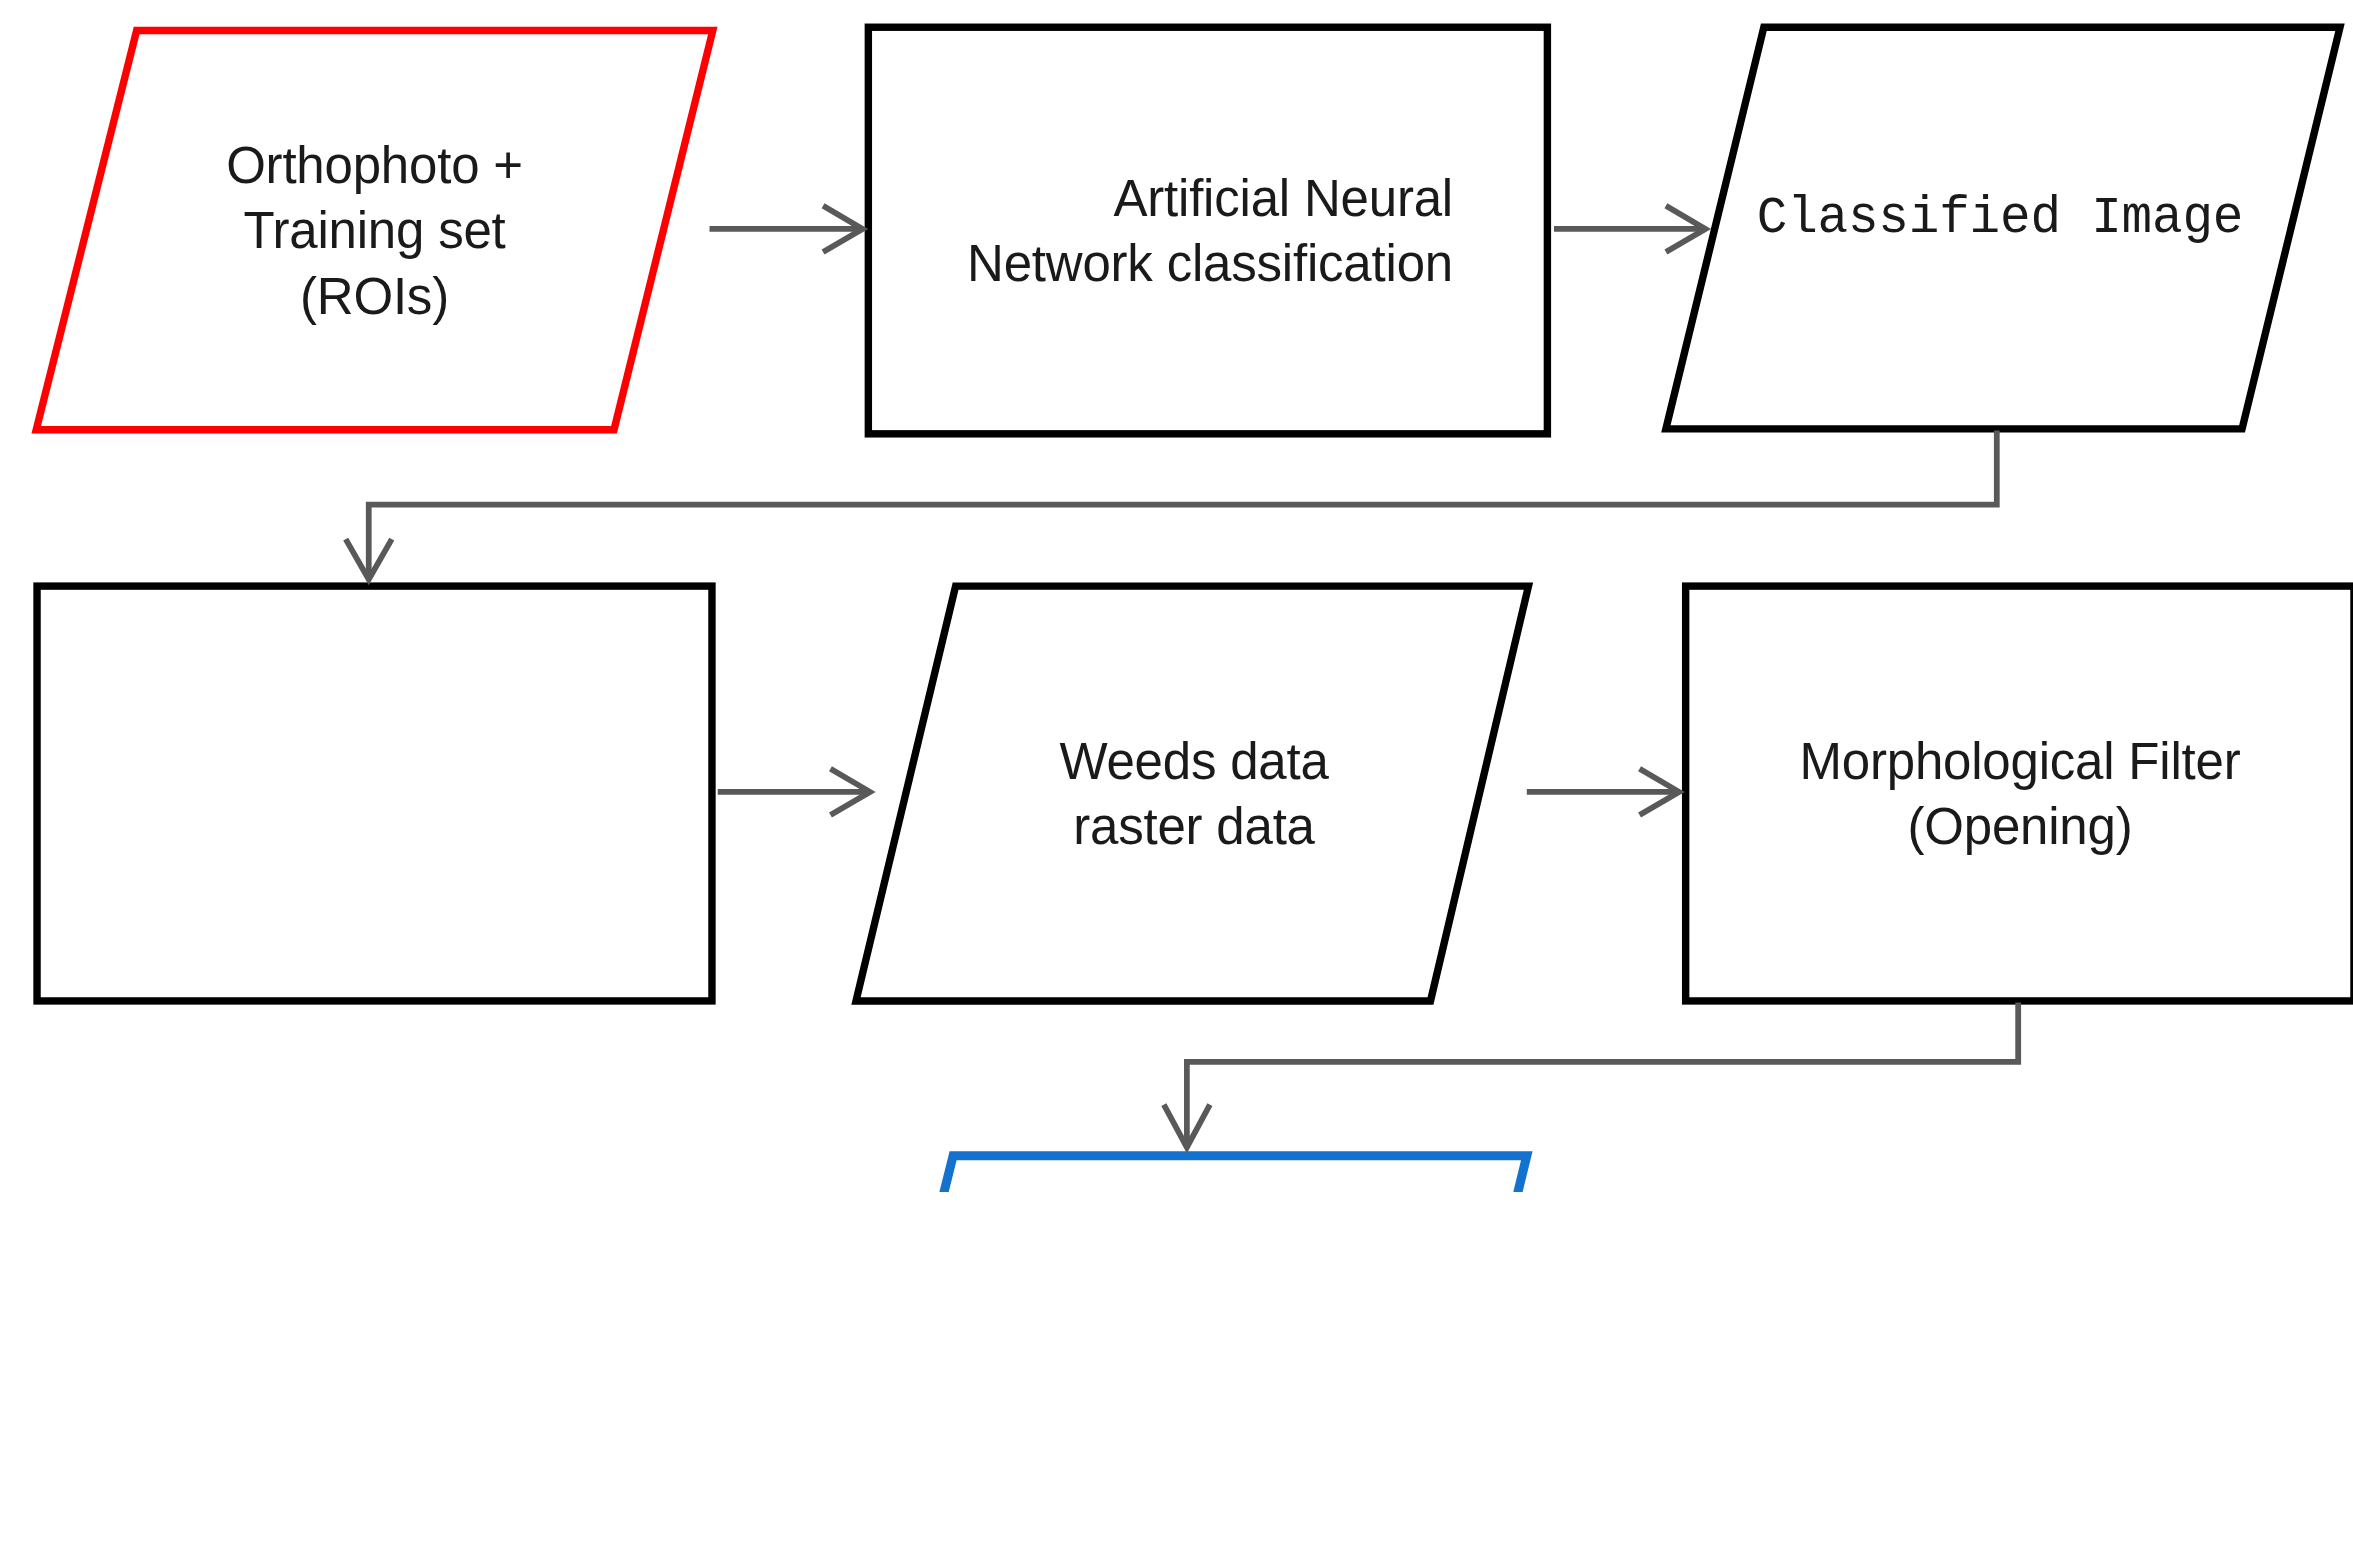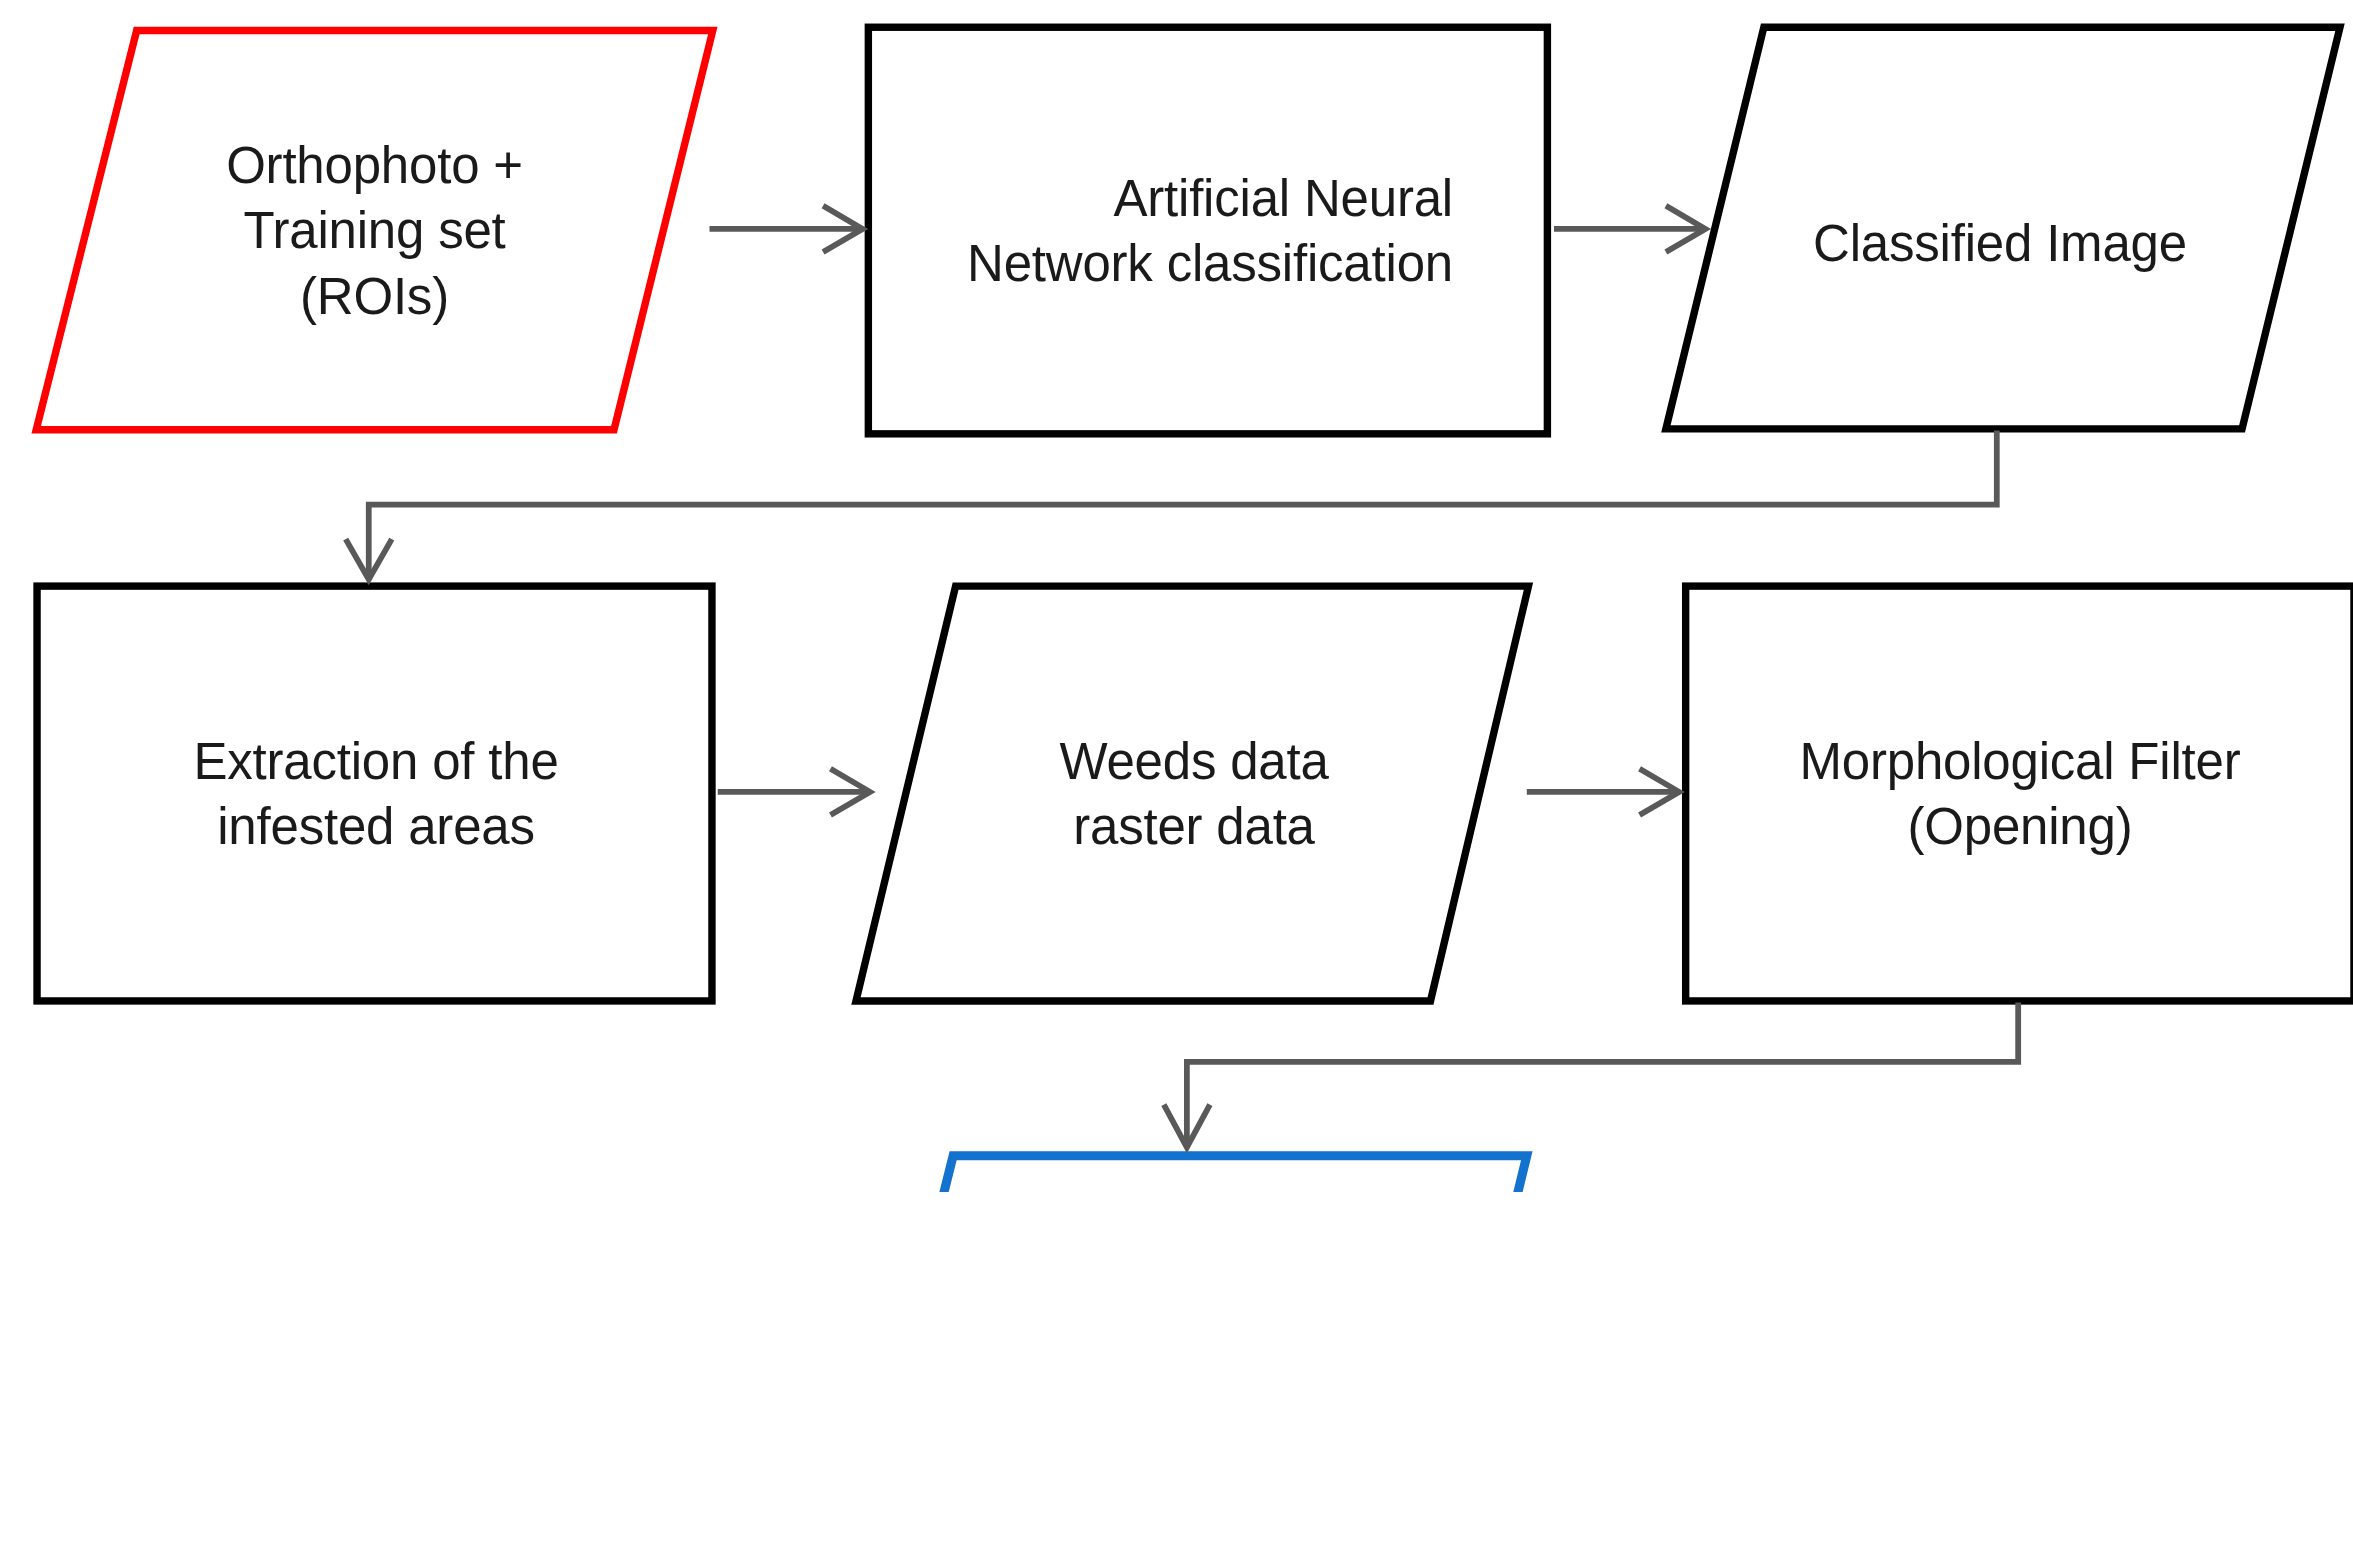--- a/index.html
+++ b/index.html
@@ -98,24 +98,22 @@
 
   </svg>
 
   <div class="node-label" style="left:107px; top:91px; width:535px; height:280px;">Orthophoto +
 Training set
 (ROIs)</div>
 
   <div class="node-label" style="left:881px; top:91px; width:658px; height:280px;text-align:right;">Artificial Neural
 Network classification</div>
 
-  <div class="node-label" style="left:1720px; top:112px; width:560px; height:263px;">Classified Image</div>
+  <div class="node-label" style="left:1720px; top:87px; width:560px; height:263px;font-family:Liberation Mono, monospace;">Classified Image</div>
 
-  <div class="node-label" style="left:49px; top:650px; width:654px; height:288px;">Extraction of the
-infested areas</div>
 
   <div class="node-label" style="left:914px; top:650px; width:560px; height:288px;">Weeds data
 raster data</div>
 
   <div class="node-label" style="left:1691px; top:650px; width:658px; height:288px;">Morphological Filter
 (Opening)</div>
 
 
   <div class="shape-hit" style="left:36px; top:30px; width:676px; height:399px;"></div>
   <div class="shape-hit" style="left:868px; top:27px; width:679px; height:407px;"></div>

